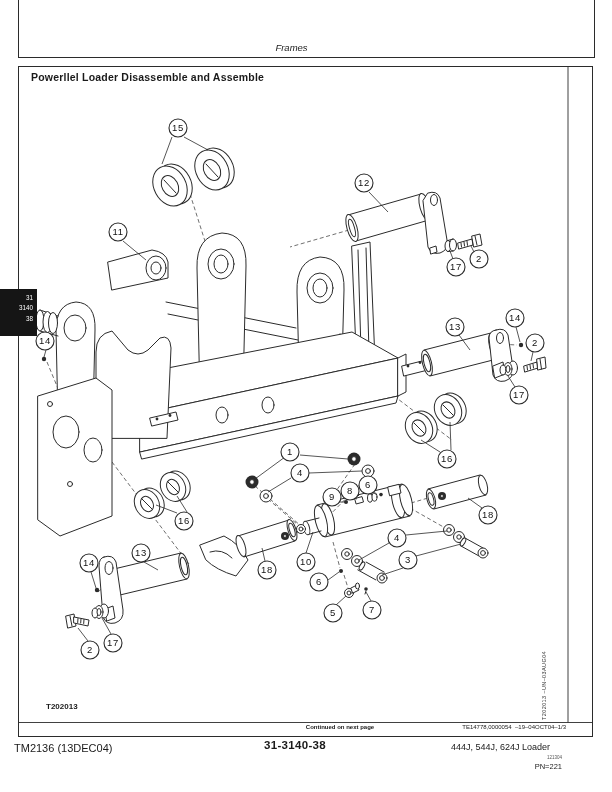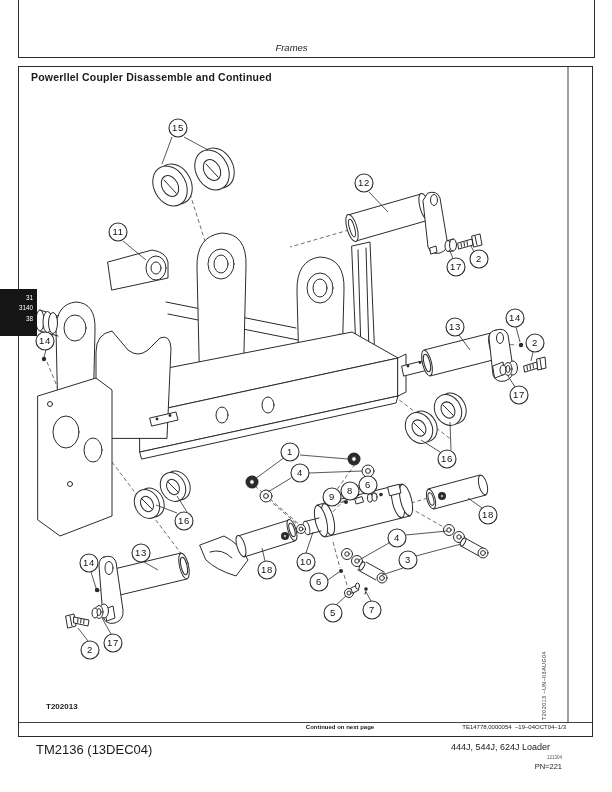--- a/index.html
+++ b/index.html
@@ -11,21 +11,21 @@
   #frames-label{left:0;right:30px;bottom:4px;text-align:center;font-size:9.5px;font-style:italic;color:#222;}
   #content-box{left:18px;top:66px;width:575px;height:671px;border:1.2px solid #2b2b2b;box-sizing:border-box;}
   #page-title{left:31px;top:71px;font-size:10.5px;font-weight:bold;letter-spacing:0.2px;}
   #figure-id{left:36px;top:702px;font-size:8px;font-weight:bold;margin-left:10px;}
   #rotated-caption{left:541px;top:634px;height:86px;width:11px;writing-mode:vertical-rl;
     transform:rotate(180deg);font-size:5.5px;color:#333;letter-spacing:0.4px;white-space:nowrap;}
   #continued-label{left:200px;width:280px;top:724px;text-align:center;font-size:6px;font-weight:bold;}
   #doc-code{right:46px;top:724px;font-size:6px;color:#222;}
   #side-tab{left:0;top:289px;width:37px;height:47px;background:#151515;color:#fff;
     box-sizing:border-box;padding:4px 4px 0 0;text-align:right;font-size:6.3px;line-height:1.65;z-index:6;}
-  #footer-manual{left:36px;top:742px;font-size:13px;}
+  #footer-manual{left:14px;top:742px;font-size:11px;}
   #footer-pageno{left:195px;width:200px;top:739px;text-align:center;font-size:11.5px;font-weight:bold;letter-spacing:0.3px;}
   #footer-models{right:62px;top:742px;font-size:9px;}
   #footer-datecode{right:50px;top:755px;font-size:4.5px;color:#555;}
   #footer-pn{right:50px;top:762px;font-size:7.5px;}
   svg#diagram{left:0;top:0;z-index:4;}
   svg#diagram .part{fill:#fff;stroke:#2b2b2b;stroke-width:1;stroke-linejoin:round;stroke-linecap:round;}
   svg#diagram .ln{fill:none;stroke:#2b2b2b;stroke-width:1;stroke-linecap:round;}
   svg#diagram .dash{fill:none;stroke:#4a4a4a;stroke-width:0.8;stroke-dasharray:4 2.6;}
   svg#diagram .leader{fill:none;stroke:#2b2b2b;stroke-width:0.8;}
   svg#diagram .dark{fill:#2b2b2b;stroke:none;}
@@ -38,36 +38,37 @@
 <body>
 
 <div id="page">
 
   <div id="header-box" class="abs">
     <div id="frames-label" class="abs">Frames</div>
   </div>
 
   <div id="content-box" class="abs"></div>
 
-  <div id="page-title" class="abs">Powerllel Coupler Disassemble and Continued</div>
+  <div id="page-title" class="abs">Powerllel Loader Disassemble and Assemble</div>
 
   <div id="side-tab" class="abs">
     <div>31</div>
     <div>3140</div>
     <div>38</div>
   </div>
 
   <div id="figure-id" class="abs">T202013</div>
 
   <div id="rotated-caption" class="abs">T202013 –UN–03AUG04</div>
 
   <div id="continued-label" class="abs">Continued on next page</div>
   <div id="doc-code" class="abs">TE14778,0000054&nbsp;&nbsp;–19–04OCT04–1/3</div>
 
   <div id="footer-manual" class="abs">TM2136 (13DEC04)</div>
+  <div id="footer-pageno" class="abs">31-3140-38</div>
   <div id="footer-models" class="abs">444J, 544J, 624J Loader</div>
   <div id="footer-datecode" class="abs">121304</div>
   <div id="footer-pn" class="abs">PN=221</div>
 
   <svg id="diagram" class="abs" width="612" height="792" viewBox="0 0 612 792">
 
     <g>
       <line class="rule" x1="568" y1="67" x2="568" y2="722.5"></line>
       <line class="rule" x1="19" y1="722.5" x2="593" y2="722.5"></line>
     </g>

